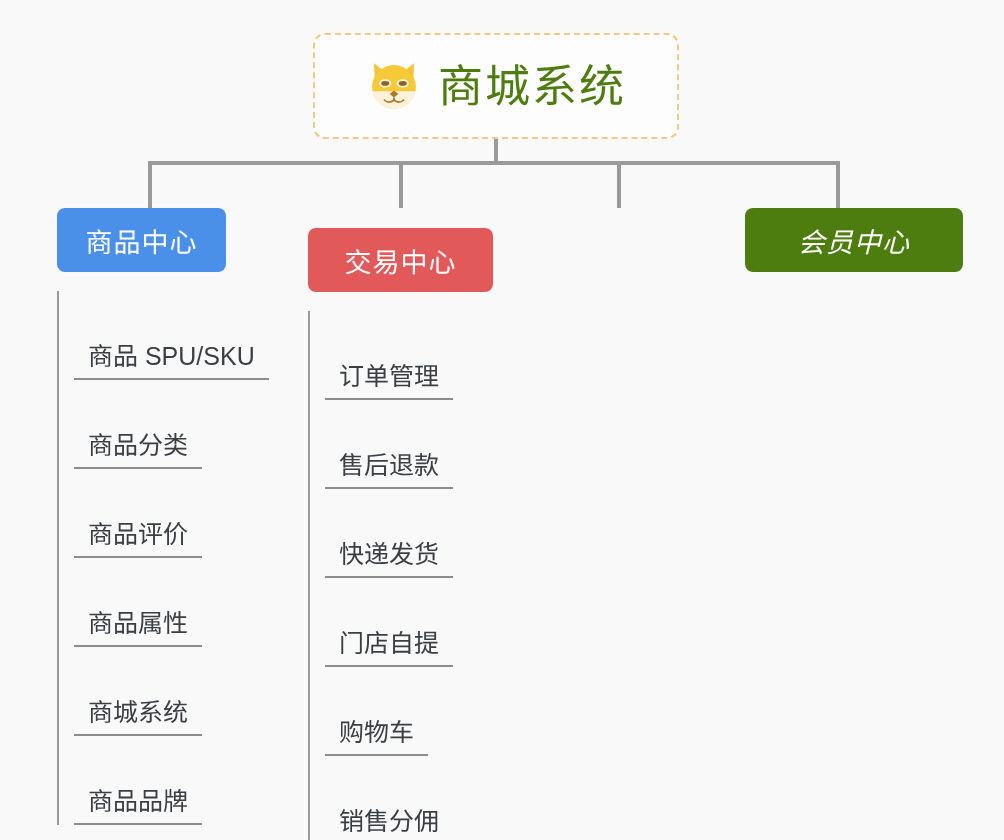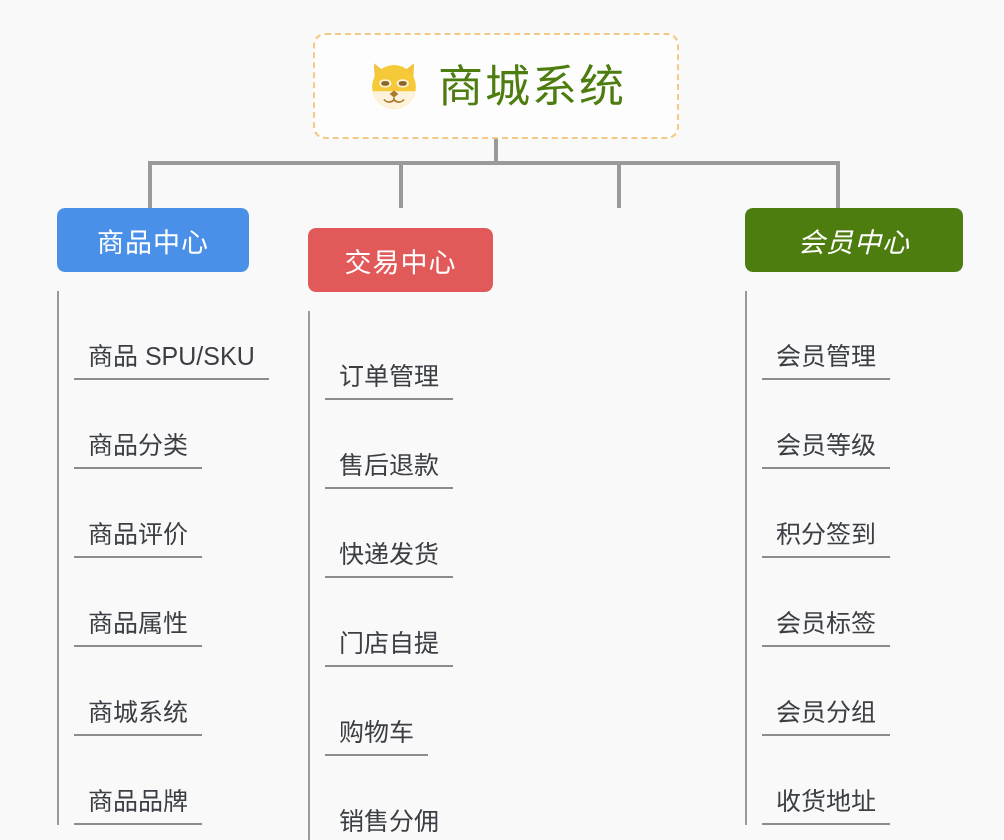--- a/index.html
+++ b/index.html
@@ -141,21 +141,21 @@
   </div>
 
   <div class="conn conn-stem"></div>
   <div class="conn conn-bus"></div>
   <div class="conn conn-drop" style="left:148px;"></div>
   <div class="conn conn-drop" style="left:399px;"></div>
   <div class="conn conn-drop" style="left:617px;"></div>
   <div class="conn conn-drop" style="left:836px;"></div>
 
   <div class="branch" style="left:57px;">
-    <div class="branch-header" style="width:192px;background:#4a90e8;">
+    <div class="branch-header" style="width:169px;background:#4a90e8;">
       <span>商品中心</span>
     </div>
     <div class="leaf-list">
       <div class="leaf">
           <span class="leaf-text">商品 SPU/SKU</span>
         </div>
       <div class="leaf">
           <span class="leaf-text">商品分类</span>
         </div>
       <div class="leaf">
@@ -197,35 +197,15 @@
           <span class="leaf-text">销售分佣</span>
         </div>
     </div>
   </div>
 
 
   <div class="branch" style="left:745px;">
     <div class="branch-header" style="width:218px;background:#4d7c0f;font-style:italic;">
       <span>会员中心</span>
     </div>
-    <div class="leaf-list">
-      <div class="leaf">
-          <span class="leaf-text">会员管理</span>
-        </div>
-      <div class="leaf">
-          <span class="leaf-text">会员等级</span>
-        </div>
-      <div class="leaf">
-          <span class="leaf-text">积分签到</span>
-        </div>
-      <div class="leaf">
-          <span class="leaf-text">会员标签</span>
-        </div>
-      <div class="leaf">
-          <span class="leaf-text">会员分组</span>
-        </div>
-      <div class="leaf">
-          <span class="leaf-text">收货地址</span>
-        </div>
-    </div>
   </div>
 
 </div>
 
 </body></html>

